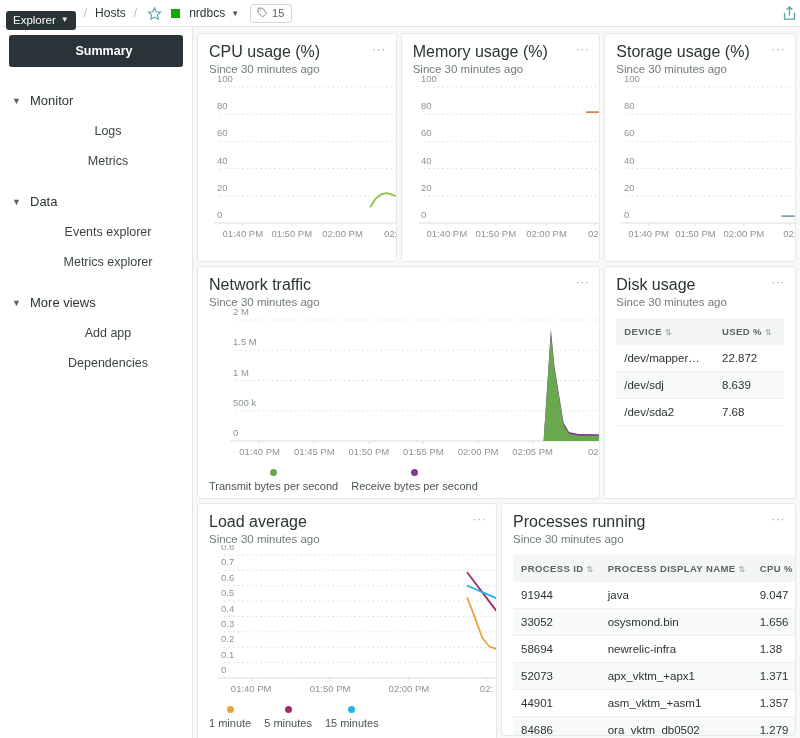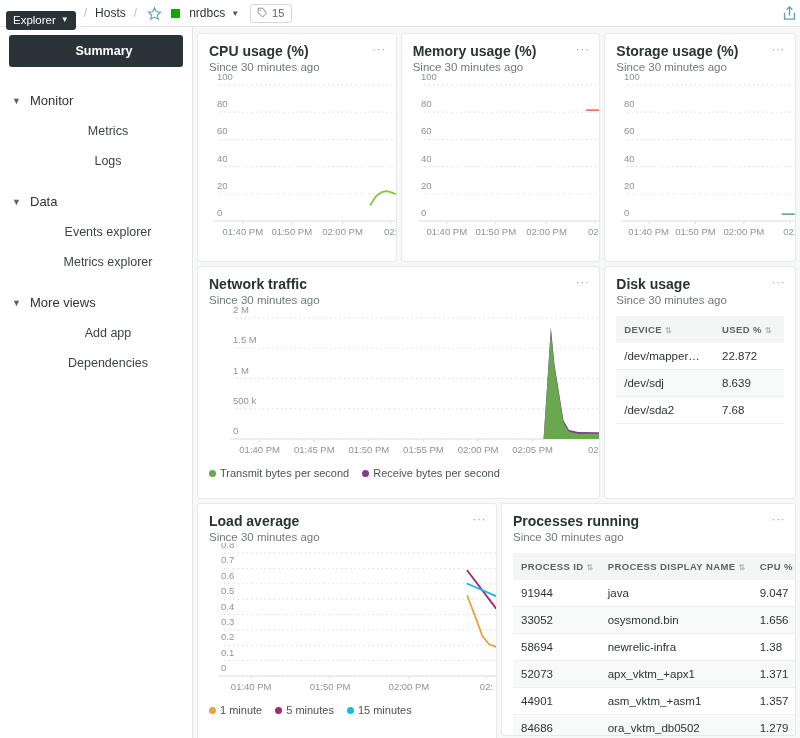--- a/index.html
+++ b/index.html
@@ -112,21 +112,21 @@
 
   .card {
     background: #fff;
     border: 1px solid #e6e9e9;
     border-radius: 3px;
     position: relative;
     overflow: hidden;
     padding: 9px 0 0 0;
   }
   .card-title {
-    font-size: 14px; font-weight: bold; color: #2a3434;
+    font-size: 16px; font-weight: normal; color: #2a3434;
     padding: 0 0 0 11px;
   }
   .card-sub {
     font-size: 11.5px; color: #707a7a;
     padding: 2px 0 0 11px;
   }
   .kebab {
     position: absolute; top: 7px; right: 7px;
     width: 19px; height: 16px;
     display: flex; align-items: center; justify-content: center;
@@ -136,21 +136,21 @@
 
   .chart-area { position: relative; }
   svg { display: block; }
   .tick { font-size: 9.5px; fill: #8c9494; font-family: "Liberation Sans", sans-serif; }
   .xtick { font-size: 9.5px; fill: #8c9494; font-family: "Liberation Sans", sans-serif; }
 
   .legend {
     display: flex; gap: 13px; padding: 6px 0 0 11px;
     font-size: 11px; color: #4a5454;
   }
-  .legend .item { display: flex; align-items: center; gap: 4px; cursor: pointer; }
+  .legend .item { display: flex; align-items: center; gap: 4px; cursor: pointer; flex-direction: column; }
   .dot { width: 7px; height: 7px; border-radius: 50%; display: inline-block; }
 
   
   table { border-collapse: collapse; width: calc(100% - 22px); margin: 10px 11px 0 11px; }
   thead th {
     background: #f4f6f6;
     font-size: 9.5px;
     font-weight: bold;
     letter-spacing: .4px;
     color: #5a6363;
@@ -210,22 +210,22 @@
 
   <div class="sidebar">
     <div class="side-active">
       <span>Summary</span>
     </div>
 
     <div class="side-group">
       <span class="chev">▼</span>
       <span>Monitor</span>
     </div>
+    <div class="side-item">Logs</div>
     <div class="side-item">Metrics</div>
-    <div class="side-item">Logs</div>
     <div class="gap-sm"></div>
 
     <div class="side-group">
       <span class="chev">▼</span>
       <span>Data</span>
     </div>
     <div class="side-item">Events explorer</div>
     <div class="side-item">Metrics explorer</div>
     <div class="gap-sm"></div>
 

